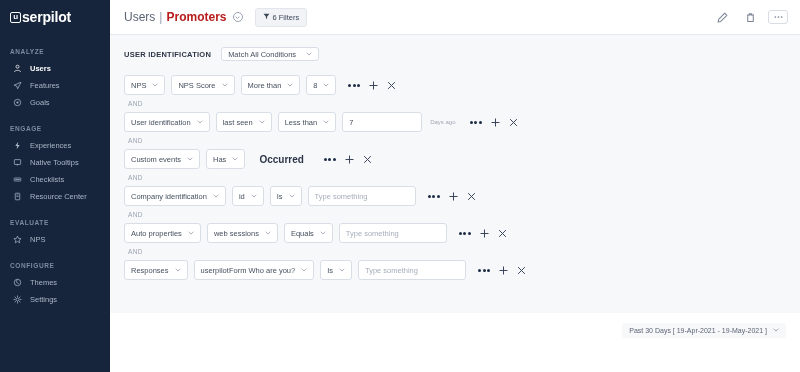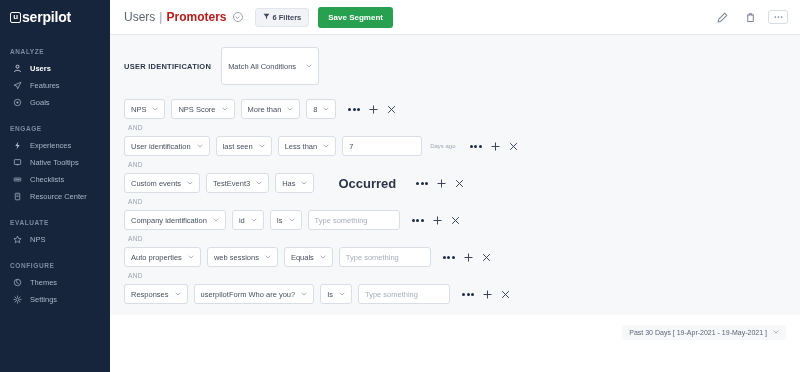--- a/index.html
+++ b/index.html
@@ -95,21 +95,21 @@
   }
   .chev-circle svg { width: 5px; height: 5px; }
   .filters-btn {
     margin-left: 12px;
     height: 19px;
     background: #f1f3f6;
     border: 1px solid #e2e6ec;
     border-radius: 3px;
     display: inline-flex; align-items: center; gap: 3px;
     padding: 0 7px;
-    font-size: 7.5px; font-weight: 700; color: #3d4759;
+    font-size: 7.5px; font-weight: 400; color: #3d4759;
     cursor: pointer;
   }
   .filters-btn svg { width: 7px; height: 7px; }
   .save-btn {
     margin-left: 9px;
     height: 21px;
     background: #27a150;
     border: none; border-radius: 3px;
     color: #ffffff; font-size: 8px; font-weight: 700;
     padding: 0 10px;
@@ -157,21 +157,21 @@
     border: 1px solid #d9dee6;
     border-radius: 3px;
     height: 20px;
     display: inline-flex; align-items: center;
     padding: 0 6px;
     font-size: 7.5px; color: #47505f;
     cursor: pointer;
     white-space: nowrap;
     gap: 6px;
   }
-  .sel.wide { height: 38px; min-width: 98px; justify-content: space-between; }
+  .sel.wide { height: 14px; min-width: 98px; justify-content: space-between; }
   .sel .cv { width: 6px; height: 6px; flex: 0 0 6px; color: #8c96a6; }
   .sel .cv svg { width: 6px; height: 6px; display: block; }
 
   .cond-row {
     display: flex; align-items: center;
     gap: 6px;
     height: 22px;
   }
   .and-label {
     font-size: 6.5px; color: #9aa3b2;
@@ -183,30 +183,30 @@
     border: 1px solid #d9dee6;
     border-radius: 3px;
     height: 20px;
     font-size: 7.5px;
     color: #47505f;
     padding: 0 6px;
     font-family: "Liberation Sans", sans-serif;
     outline: none;
   }
   .txt-input::placeholder { color: #a6aebb; }
-  .input-w { width: 92px; }
+  .input-w { width: 108px; }
   .input-w2 { width: 80px; }
   .suffix {
     font-size: 6px; color: #a0a8b5;
     margin-left: 2px; margin-right: 2px;
     white-space: nowrap;
   }
   .static-val {
-    font-size: 13px; font-weight: 700; color: #2b3648;
-    margin-left: 18px; margin-right: 8px;
+    font-size: 10px; font-weight: 700; color: #2b3648;
+    margin-left: 8px; margin-right: 8px;
     white-space: nowrap;
   }
   .row-actions {
     display: flex; align-items: center; gap: 9px;
     margin-left: 6px;
     color: #2b3648;
   }
   .dots { display: inline-flex; gap: 1.5px; cursor: pointer; }
   .dots i { width: 3px; height: 3px; border-radius: 50%; background: #1d2b45; display: block; }
   .act-ico { width: 9px; height: 9px; cursor: pointer; color: #39435a; }
@@ -361,21 +361,20 @@
 
       <button class="filters-btn">
         <span>
           <svg viewBox="0 0 10 10">
               <path d="M0.8 1.2 H9.2 L5.8 5.2 V8.6 L4.2 7.6 V5.2 Z" fill="#3d4759"></path>
             </svg>
         </span>
         <span>6 Filters</span>
       </button>
 
-      <button class="save-btn">Save Segment</button>
 
       <div class="topbar-spacer"></div>
 
       <div class="icon-btn">
         <svg viewBox="0 0 12 12">
             <path d="M8.4 1.2 L10.8 3.6 L4.1 10.3 L1.2 10.9 L1.8 8 Z" fill="none" stroke="#7a8494" stroke-width="1.1" stroke-linejoin="round"></path>
           </svg>
       </div>
       <div class="icon-btn">
         <svg viewBox="0 0 12 12">
@@ -508,28 +507,20 @@
             <div class="cond-row">
               <div class="sel">
                 <span>Custom events</span>
                 <span class="cv">
                   <svg viewBox="0 0 8 8">
                     <path d="M1.3 2.8 L4 5.4 L6.7 2.8" fill="none" stroke="#8c96a6" stroke-width="1" stroke-linecap="round"></path>
                   </svg>
                 </span>
               </div>
               <div class="sel">
-                <span>TestEvent3</span>
-                <span class="cv">
-                  <svg viewBox="0 0 8 8">
-                    <path d="M1.3 2.8 L4 5.4 L6.7 2.8" fill="none" stroke="#8c96a6" stroke-width="1" stroke-linecap="round"></path>
-                  </svg>
-                </span>
-              </div>
-              <div class="sel">
                 <span>Has</span>
                 <span class="cv">
                   <svg viewBox="0 0 8 8">
                     <path d="M1.3 2.8 L4 5.4 L6.7 2.8" fill="none" stroke="#8c96a6" stroke-width="1" stroke-linecap="round"></path>
                   </svg>
                 </span>
               </div>
               <span class="static-val">Occurred</span>
               <div class="row-actions">
                 <span class="dots">

